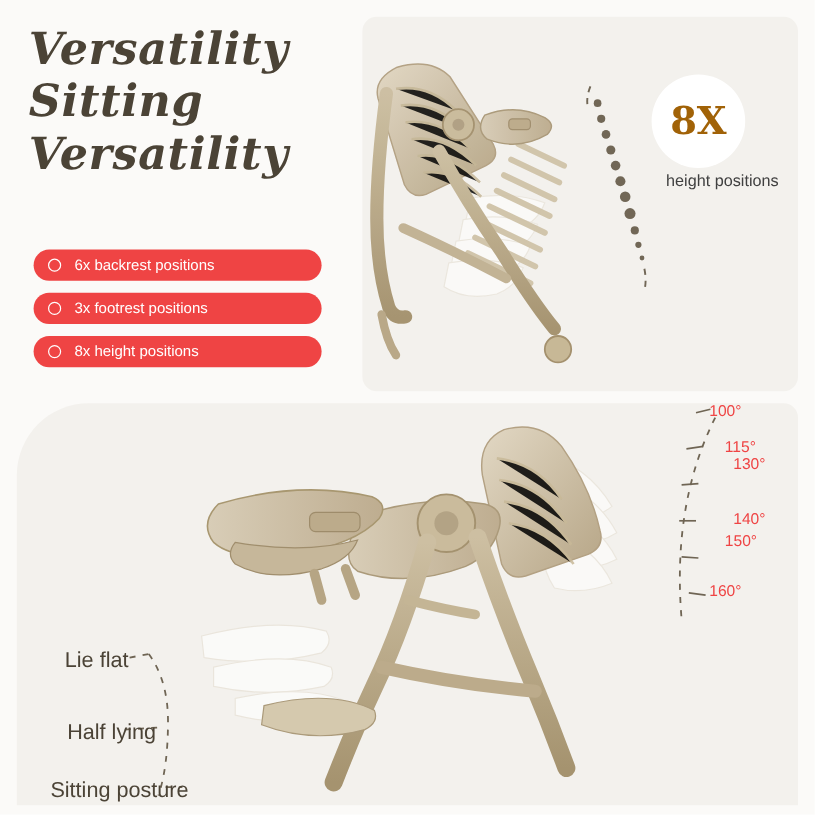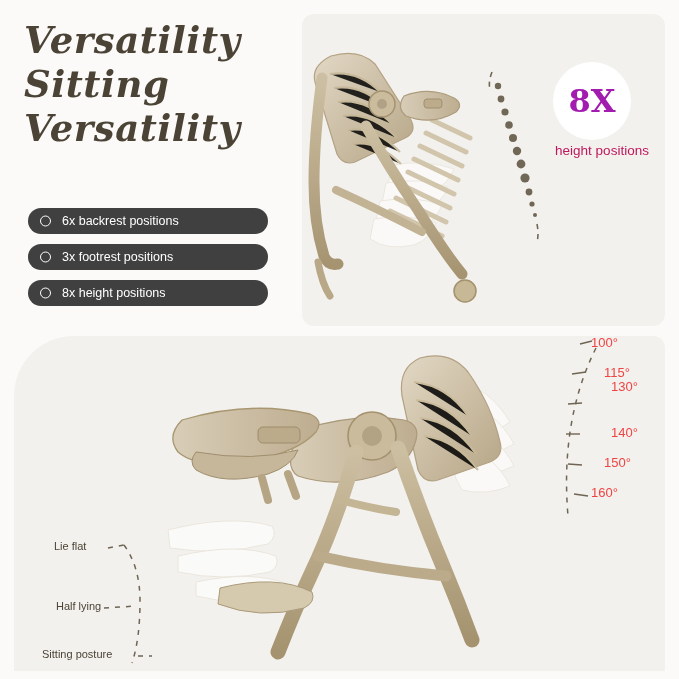--- a/index.html
+++ b/index.html
@@ -45,21 +45,21 @@
     position: absolute;
     left: 28px;
     top: 208px;
     width: 240px;
   }
   .pill {
     position: relative;
     height: 26px;
     margin-bottom: 10px;
     border-radius: 13px;
-    background: #404040;
+    background: #ef4444;
     display: flex;
     align-items: center;
     padding-left: 34px;
     box-sizing: border-box;
     color: #ffffff;
     font-size: 12.5px;
   }
   .pill .bullet {
     position: absolute;
     left: 12px;
@@ -78,42 +78,42 @@
     left: 302px;
     top: 14px;
     width: 363px;
     height: 312px;
     background: #f3f1ed;
     border-radius: 12px;
     overflow: hidden;
   }
   .badge-8x {
     position: absolute;
-    left: 251px;
+    left: 241px;
     top: 48px;
     width: 78px;
     height: 78px;
     border-radius: 50%;
     background: #ffffff;
     display: flex;
     align-items: center;
     justify-content: center;
     font-family: "DejaVu Serif", serif;
     font-size: 32px;
     font-weight: bold;
-    color: #a21caf;
+    color: #a16207;
   }
   .badge-caption {
     position: absolute;
     left: 252px;
     top: 128px;
     width: 96px;
     font-size: 13.5px;
     line-height: 17px;
-    color: #be185d;
+    color: #404040;
     text-align: center;
   }
 
   
   .panel-bottom {
     position: absolute;
     left: 14px;
     top: 336px;
     width: 651px;
     height: 335px;
@@ -134,26 +134,26 @@
     font-size: 13px;
     color: #ef4444;
     height: 26px;
     line-height: 26px;
     text-align: left;
   }
   .angle.a0 { position:absolute; left: 11px; top: 0px; }
   .angle.a1 { position:absolute; left: 24px; top: 30px; }
   .angle.a2 { position:absolute; left: 31px; top: 44px; }
   .angle.a3 { position:absolute; left: 31px; top: 90px; }
-  .angle.a4 { position:absolute; left: 24px; top: 120px; }
+  .angle.a4 { position:absolute; left: 24px; top: 108px; }
   .angle.a5 { position:absolute; left: 11px; top: 150px; }
 
   .posture {
     position: absolute;
-    font-size: 11px;
+    font-size: 18px;
     color: #4b4336;
   }
   .posture.p0 { left: 54px; top: 540px; }
   .posture.p1 { left: 56px; top: 600px; }
   .posture.p2 { left: 42px; top: 648px; }
 
   .svg-layer {
     position: absolute;
     left: 0; top: 0;
     width: 679px; height: 679px;

